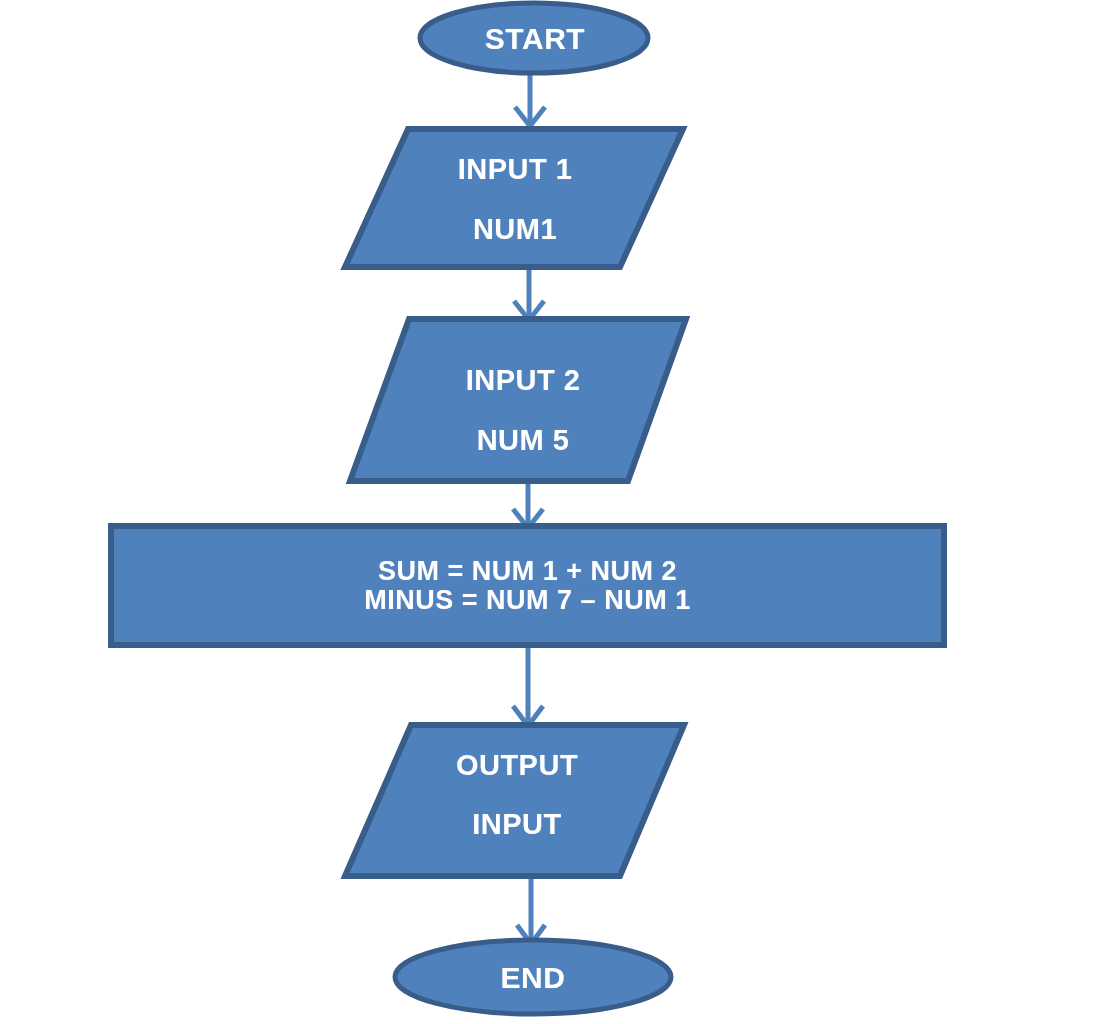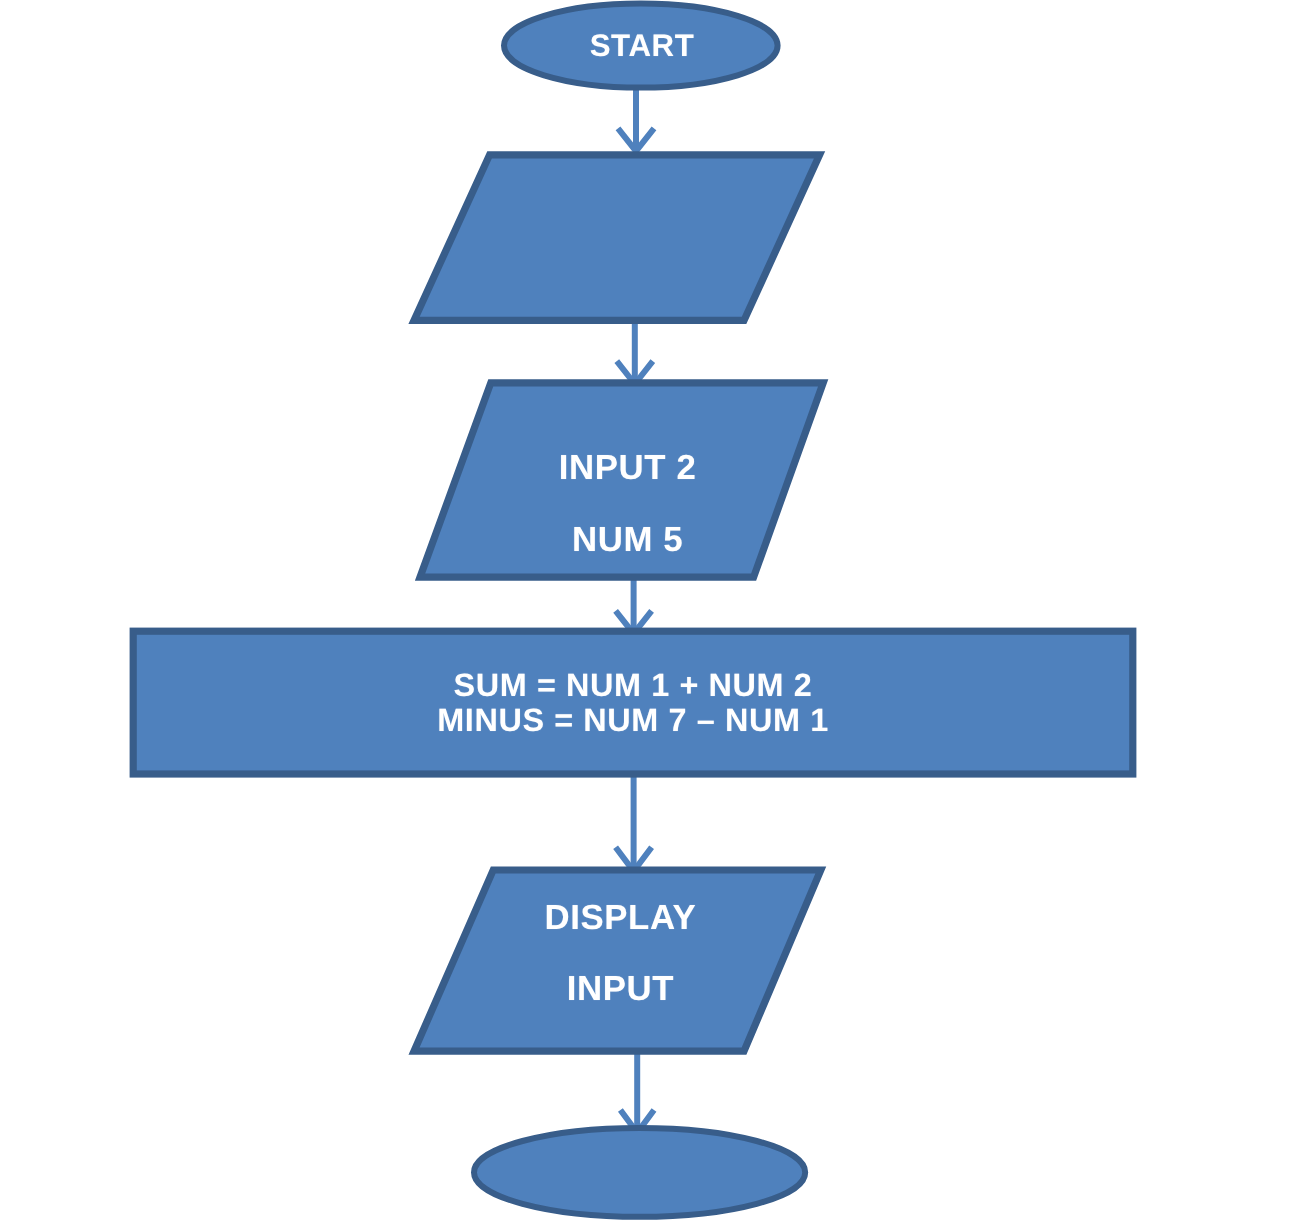--- a/index.html
+++ b/index.html
@@ -30,21 +30,21 @@
     color: #ffffff;
     font-family: "Liberation Sans", sans-serif;
     font-weight: bold;
     letter-spacing: 0.5px;
     text-align: center;
     white-space: nowrap;
     line-height: 1.05;
     pointer-events: none;
     text-shadow: 0 0 1px rgba(255,255,255,0.35);
   }
-  .terminator-label { font-size: 26px; }
+  .terminator-label { font-size: 30px; }
   .io-label        { font-size: 29px; }
   .process-label   { font-size: 27px; }
 
   .label-stack {
     display: flex;
     flex-direction: column;
     align-items: center;
     justify-content: center;
   }
   .label-stack > span { display: block; }
@@ -96,30 +96,37 @@
     <polygon points="411,725 684,725 620,876 345,876" fill="#4F81BD" stroke="#385D8A" stroke-width="6" stroke-linejoin="miter"></polygon>
 
     <ellipse cx="533" cy="977" rx="138" ry="37" fill="#4F81BD" stroke="#385D8A" stroke-width="5"></ellipse>
 
   </svg>
 
   <div class="node-label terminator-label label-stack" style="left:419px; top:20px; width:232px; height:38px;">
     <span>START</span>
   </div>
 
+  <div class="node-label io-label label-stack" style="left:380px; top:144px; width:270px; height:110px; gap:30px;">
+    <span>INPUT 1</span>
+    <span>NUM1</span>
+  </div>
 
-  <div class="node-label io-label label-stack" style="left:388px; top:355px; width:270px; height:110px; gap:29px;justify-content:flex-end;">
+  <div class="node-label io-label label-stack" style="left:388px; top:355px; width:270px; height:110px; gap:29px;">
     <span>INPUT 2</span>
     <span>NUM 5</span>
   </div>
 
   <div class="node-label process-label label-stack" style="left:111px; top:534px; width:833px; height:103px; ">
     <span>SUM = NUM 1 + NUM 2</span>
     <span>MINUS = NUM 7 – NUM 1</span>
   </div>
 
   <div class="node-label io-label label-stack" style="left:382px; top:742px; width:270px; height:105px; gap:29px;">
-    <span>DISPLAY</span>
+    <span>OUTPUT</span>
     <span>INPUT</span>
   </div>
 
+  <div class="node-label terminator-label label-stack" style="left:400px; top:959px; width:266px; height:38px;">
+    <span>END</span>
+  </div>
 
 </div>
 
 </body></html>

